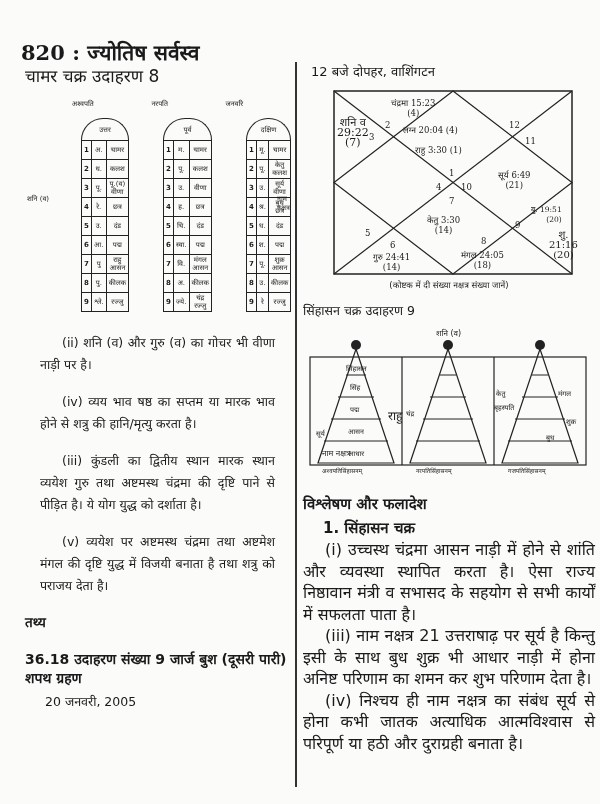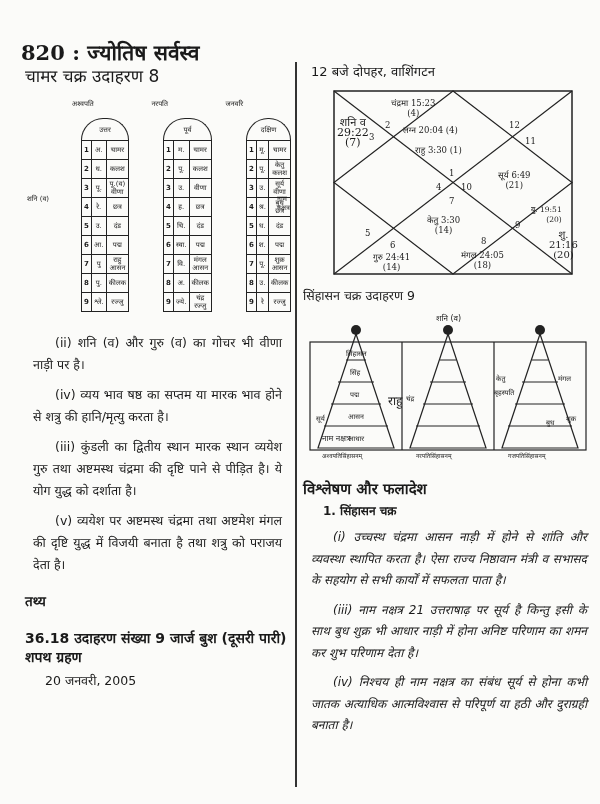--- a/index.html
+++ b/index.html
@@ -22,37 +22,37 @@
   .tablet-top {
     height:22px; border:1.5px solid #222; border-bottom:none; border-radius:32px 32px 0 0;
     text-align:center; font-size:7px; padding-top:6px; box-sizing:border-box;
   }
   .tablet table { border-collapse:collapse; width:100%; font-size:7px; }
   .tablet td { border:1.5px solid #222; height:18px; padding:0 2px; text-align:center; line-height:8px; }
   .tablet td.n { width:8px; font-weight:bold; }
   .tablet td.s { width:10px; }
   .side-label { position:absolute; font-size:7px; }
 
-  p.para { margin:8px; font-size:12.5px; line-height:22px; text-align:justify; }
+  p.para { margin:15px; font-size:12.5px; line-height:22px; text-align:justify; }
   p.indent { text-indent:22px; }
   h3.sec { font-size:13.5px; font-weight:bold; margin:16px 0 6px 0; }
   h3.sub { font-size:14px; font-weight:bold; margin:18px 0 6px 0; }
   .date { font-size:12.5px; margin-top:6px; padding-left:20px; }
 
   .r-title { font-size:13px; margin:0 0 10px 8px; }
   .kundli { position:relative; width:240px; height:185px; margin-left:30px; }
   .kundli svg { position:absolute; left:0; top:0; }
   .k-t { position:absolute; font-size:8.5px; text-align:center; line-height:10px; font-family:"DejaVu Serif", serif; }
   .caption { font-size:8.5px; text-align:center; margin-top:4px; }
   .r-sub-title { font-size:12.5px; text-align:left; margin-top:12px; }
   .pyramids { position:relative; width:280px; height:150px; margin:8px 0 0 5px; }
   .py-t { position:absolute; font-size:7px; }
   .analysis-h { font-size:15px; font-weight:bold; margin:16px 0 4px 0; }
-  .analysis-sub { font-size:12px; font-weight:bold; margin:4px 0 2px 20px; }
-  .r-para { margin:8px; font-size:12px; line-height:21.5px; text-align:justify;font-style:italic; }
+  .analysis-sub { font-size:15px; font-weight:bold; margin:4px 0 2px 20px; }
+  .r-para { margin:0; font-size:16px; line-height:21.5px; text-align:justify; }
 </style>
 </head>
 <body>
 
 <div class="page-header">820 : ज्योतिष सर्वस्व</div>
 <div class="col-divider"></div>
 
 <div class="left">
   <div class="chart-title">चामर चक्र उदाहरण 8</div>
   <div class="tablets-labels">
@@ -260,20 +260,21 @@
     <div class="k-t" style="left:94px; top:125px;"><span>केतु 3:30</span><br><span>(14)</span></div>
     <div class="k-t" style="left:198px; top:115px; font-size:7.5px;text-align:right;"><span>बु. 19:51</span><br><span>(20)</span></div>
     <div class="k-t" style="left:182px; top:130px;">9</div>
     <div class="k-t" style="left:216px; top:140px; font-size:10px;"><span>शु. 21:16</span><br><span>(20)</span></div>
     <div class="k-t" style="left:32px; top:138px;">5</div>
     <div class="k-t" style="left:57px; top:150px;">6</div>
     <div class="k-t" style="left:40px; top:162px;"><span>गुरु 24:41</span><br><span>(14)</span></div>
     <div class="k-t" style="left:148px; top:146px;">8</div>
     <div class="k-t" style="left:128px; top:160px;"><span>मंगल 24:05</span><br><span>(18)</span></div>
   </div>
+  <div class="caption">(कोष्टक में दी संख्या नक्षत्र संख्या जानें)</div>
   <div class="r-sub-title">सिंहासन चक्र उदाहरण 9</div>
 
   <div class="pyramids">
     <svg width="280" height="150" viewBox="0 0 280 150">
       <rect x="2" y="30" width="276" height="108" fill="none" stroke="#222" stroke-width="1.2"></rect>
       <line x1="94" y1="30" x2="94" y2="138" stroke="#222" stroke-width="1.2"></line>
       <line x1="186" y1="30" x2="186" y2="138" stroke="#222" stroke-width="1.2"></line>
       <g fill="none" stroke="#222" stroke-width="1.2">
         <polygon points="48,22 10,136 86,136"></polygon>
         <polygon points="140,22 102,136 178,136"></polygon>
@@ -306,21 +307,21 @@
     <span class="py-t" style="left:40px; top:100px;">आसन</span>
     <span class="py-t" style="left:40px; top:122px;">आधार</span>
     <span class="py-t" style="left:14px; top:120px; font-size:8px;">नाम नक्षत्र</span>
     <span class="py-t" style="left:80px; top:80px; font-size:12px;">राहु</span>
     <span class="py-t" style="left:8px; top:102px;">सूर्य</span>
     <span class="py-t" style="left:98px; top:82px;">चंद्र</span>
     <span class="py-t" style="left:188px; top:62px;">केतु</span>
     <span class="py-t" style="left:250px; top:62px;">मंगल</span>
     <span class="py-t" style="left:186px; top:76px;">बृहस्पति</span>
     <span class="py-t" style="left:238px; top:106px;">बुध</span>
-    <span class="py-t" style="left:258px; top:102px;">शुक्र</span>
+    <span class="py-t" style="left:258px; top:90px;">शुक्र</span>
     <span class="py-t" style="left:14px; top:140px; font-size:6px;">अश्वपतिसिंहासनम्</span>
     <span class="py-t" style="left:108px; top:140px; font-size:6px;">नरपतिसिंहासनम्</span>
     <span class="py-t" style="left:200px; top:140px; font-size:6px;">गजपतिसिंहासनम्</span>
   </div>
 
   <div class="analysis-h">विश्लेषण और फलादेश</div>
   <div class="analysis-sub">1. सिंहासन चक्र</div>
   <p class="r-para indent" style="text-indent:22px;">(i) उच्चस्थ चंद्रमा आसन नाड़ी में होने से शांति और व्यवस्था स्थापित करता है। ऐसा राज्य निष्ठावान मंत्री व सभासद के सहयोग से सभी कार्यों में सफलता पाता है।</p>
   <p class="r-para" style="text-indent:22px;">(iii) नाम नक्षत्र 21 उत्तराषाढ़ पर सूर्य है किन्तु इसी के साथ बुध शुक्र भी आधार नाड़ी में होना अनिष्ट परिणाम का शमन कर शुभ परिणाम देता है।</p>
   <p class="r-para" style="text-indent:22px;">(iv) निश्चय ही नाम नक्षत्र का संबंध सूर्य से होना कभी जातक अत्याधिक आत्मविश्वास से परिपूर्ण या हठी और दुराग्रही बनाता है।</p>

